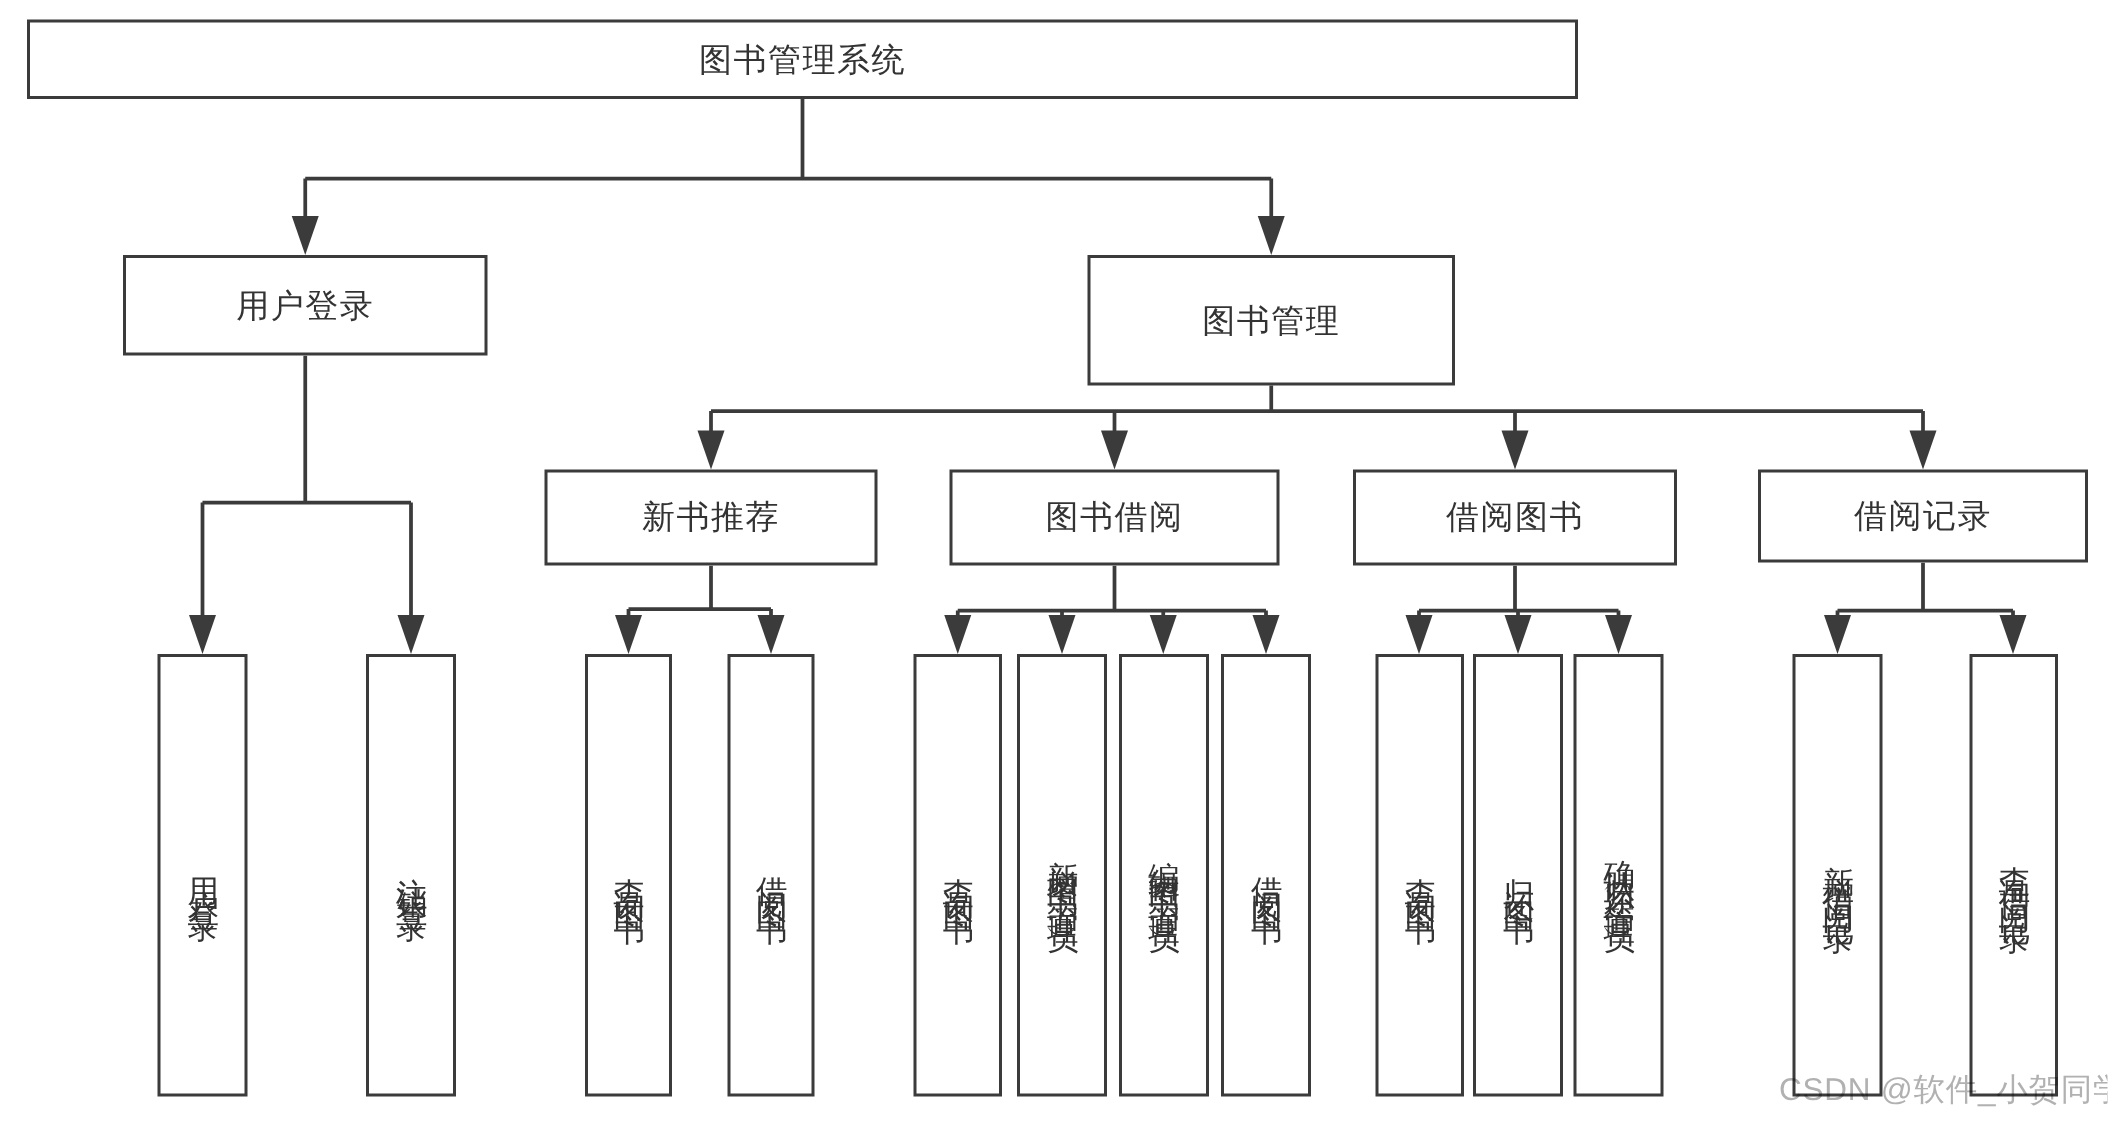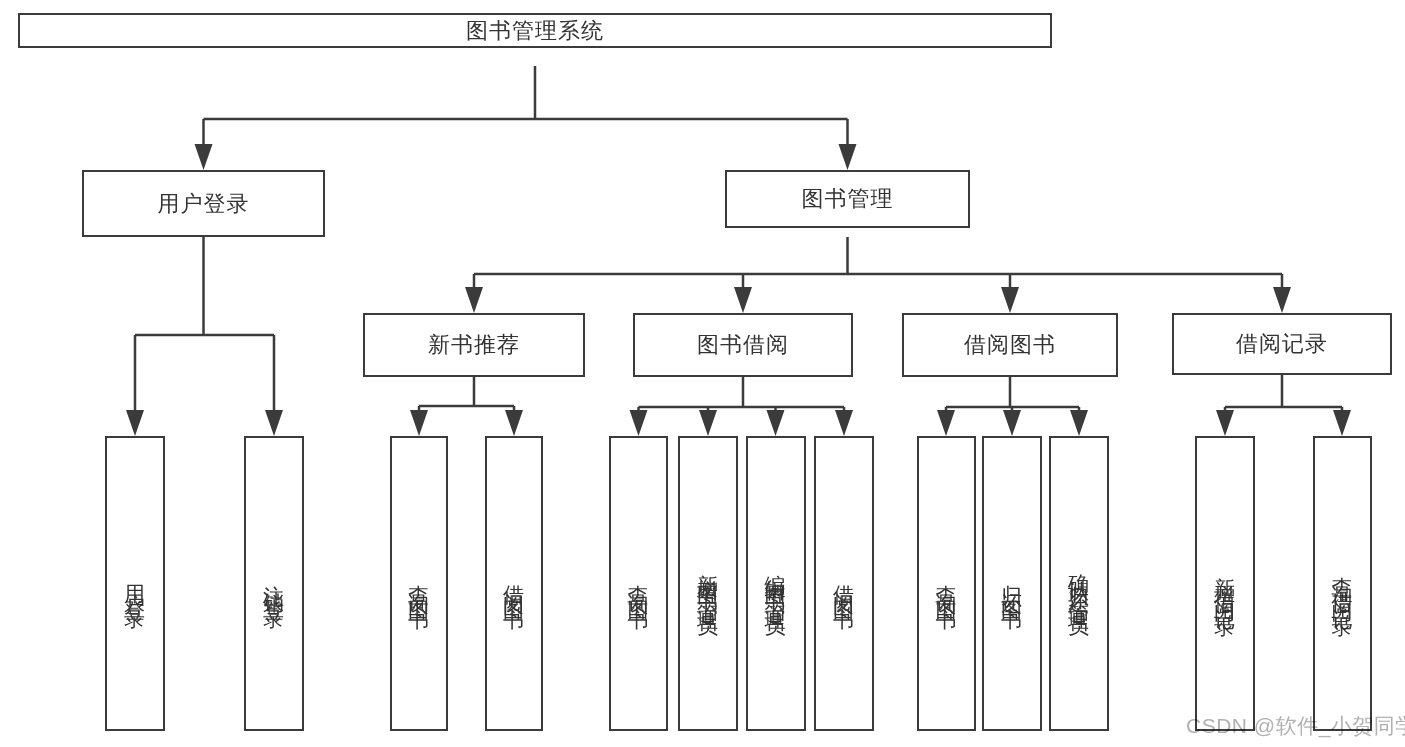--- a/index.html
+++ b/index.html
@@ -71,24 +71,24 @@
       <use href="#tri" x="775.5" y="436"></use>
         <use href="#tri" x="844" y="436"></use>
       <use href="#tri" x="946" y="436"></use>
         <use href="#tri" x="1012" y="436"></use>
       <use href="#tri" x="1079" y="436"></use>
         <use href="#tri" x="1225" y="436"></use>
       <use href="#tri" x="1342" y="436"></use>
     </g>
   </svg>
 
-  <div class="node" style="left:18px;top:13px;width:1034px;height:35px">图书管理系统</div>
+  <div class="node" style="left:18px;top:13px;width:1034px;height:53px">图书管理系统</div>
 
   <div class="node" style="left:82px;top:170px;width:243px;height:67px">用户登录</div>
-  <div class="node" style="left:725px;top:170px;width:245px;height:58px">图书管理</div>
+  <div class="node" style="left:725px;top:170px;width:245px;height:87px">图书管理</div>
 
   <div class="node" style="left:363px;top:313px;width:222px;height:64px">新书推荐</div>
   <div class="node" style="left:633px;top:313px;width:220px;height:64px">图书借阅</div>
   <div class="node" style="left:902px;top:313px;width:216px;height:64px">借阅图书</div>
   <div class="node" style="left:1172px;top:313px;width:220px;height:62px">借阅记录</div>
 
   <div class="leaf" style="left:105px;width:60px">用户登录</div>
   <div class="leaf" style="left:244px;width:60px">注销登录</div>
 
   <div class="leaf" style="left:390px;width:58px">查询图书</div>

